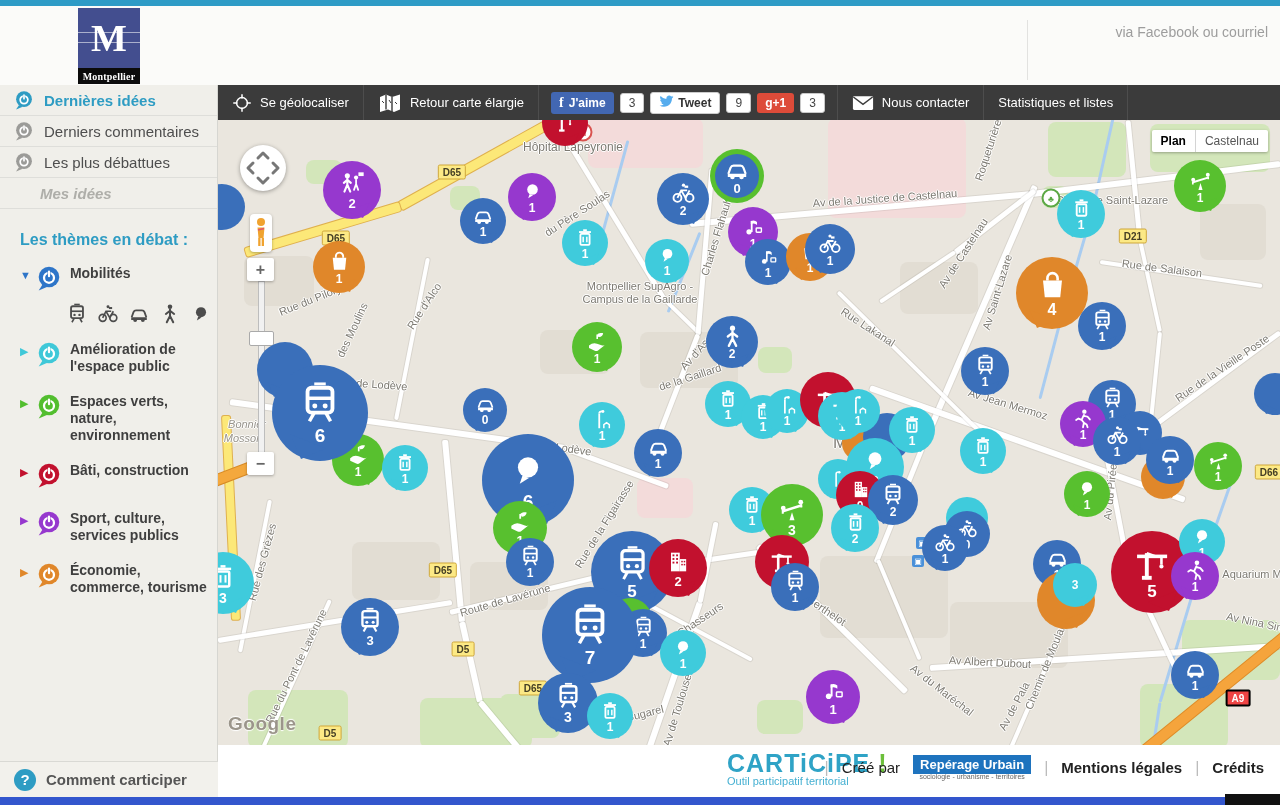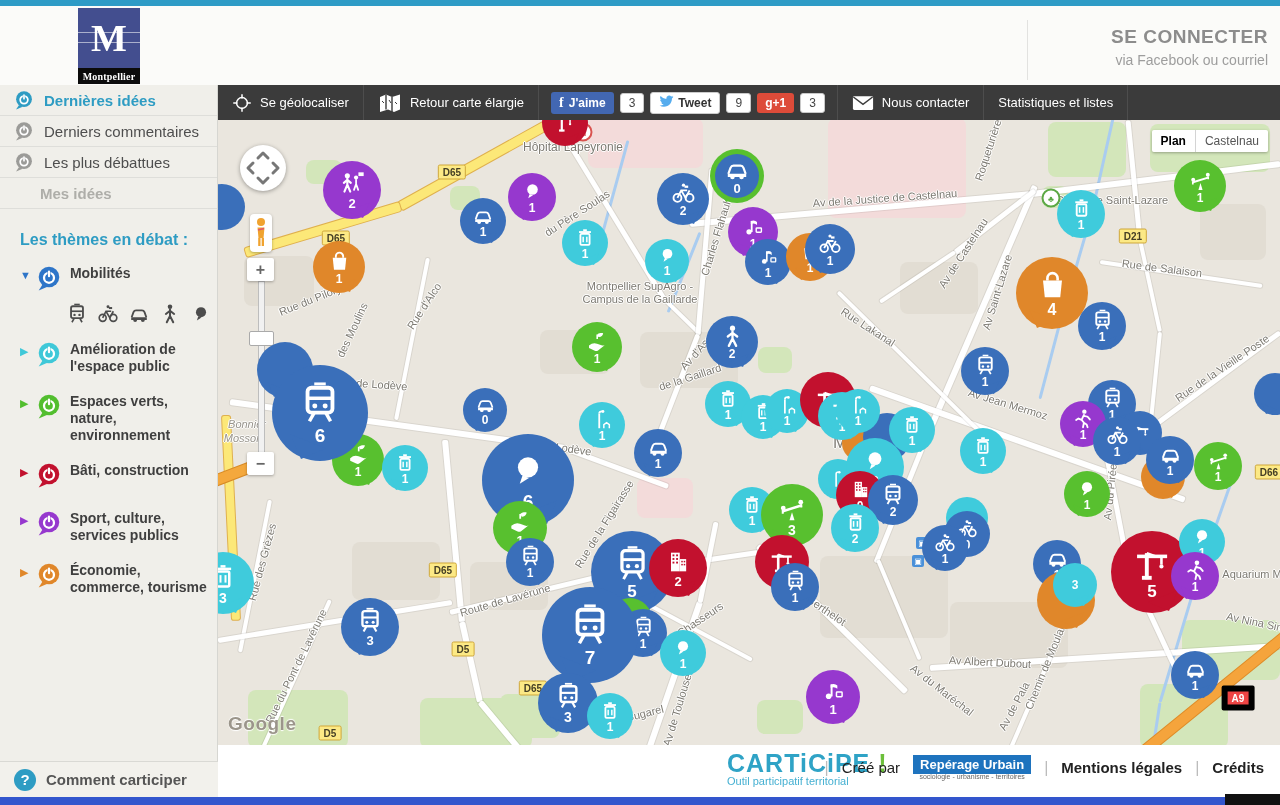--- a/index.html
+++ b/index.html
@@ -15,21 +15,21 @@
   .logo .band{width:62px;height:16px;background:#0b0b0b;color:#fff;font-family:"Liberation Serif",serif;font-size:10px;font-weight:bold;display:flex;align-items:center;justify-content:center;letter-spacing:.2px;}
   .tagline{position:absolute;left:220px;top:30px;font-size:22px;color:#9e9e9e;}
   .login{position:absolute;right:12px;top:14px;text-align:right;width:220px;border-left:1px solid #e2e2e0;padding-left:20px;height:60px;}
   .login .big{font-size:19px;font-weight:bold;color:#8c8c8c;letter-spacing:.5px;margin-top:6px;}
   .login .small{font-size:14px;color:#9d9d9d;margin-top:4px;}
   
   .sidebar{position:absolute;left:0;top:85px;width:218px;height:720px;background:#f0efea;border-right:1px solid #d6d6d1;z-index:70;box-sizing:border-box;}
   .nav-item{height:30px;border-bottom:1px solid #dededa;display:flex;align-items:center;padding-left:14px;font-size:15px;color:#4e4e4e;cursor:pointer;}
   .nav-item.active{color:#2e9cc3;font-weight:bold;}
   .nav-item .bico{margin-right:10px;display:inline-flex;}
-  .my-ideas{height:30px;border-bottom:1px solid #dededa;display:flex;align-items:center;padding-left:40px;font-size:15px;color:#aeaea9;font-weight:bold;}
+  .my-ideas{height:30px;border-bottom:1px solid #dededa;display:flex;align-items:center;padding-left:40px;font-size:15px;color:#aeaea9;font-weight:bold;font-style:italic;}
   .themes-title{margin:22px 0 6px 20px;font-size:16px;font-weight:bold;color:#2e9cc3;}
   .theme-row{display:flex;align-items:flex-start;padding:10px 6px 8px 20px;cursor:pointer;}
   .theme-row .arr{width:14px;font-size:11px;margin-top:4px;}
   .theme-row .bico{margin:0 8px 0 2px;}
   .theme-row .tlabel{font-size:14px;font-weight:bold;color:#3f3f3f;line-height:17px;width:142px;}
   .mob-icons{display:flex;gap:9px;padding:0 0 6px 66px;}
   .mob-icons .mi{display:inline-flex;}
   .help-row{position:absolute;left:0;bottom:8px;width:218px;height:36px;border-top:1px solid #d9d9d4;background:#f2f1ec;display:flex;align-items:center;padding-left:14px;box-sizing:border-box;cursor:pointer;}
   .help-q{width:22px;height:22px;border-radius:50%;background:#2e9cc3;color:#fff;font-weight:bold;font-size:15px;display:flex;align-items:center;justify-content:center;margin-right:10px;}
   .help-row span.txt{font-size:15px;font-weight:bold;color:#555;}
@@ -43,21 +43,21 @@
   .cnt{background:#fff;border:1px solid #c9c9c9;border-radius:3px;color:#444;font-size:12px;padding:2px 8px;}
   .tw-btn{background:#fff;border:1px solid #ccc;border-radius:3px;color:#333;font-size:12px;font-weight:bold;padding:2px 8px;display:flex;align-items:center;gap:4px;cursor:pointer;}
   .gp-btn{background:#dd4b39;border-radius:3px;color:#fff;font-size:12px;font-weight:bold;padding:3px 8px;cursor:pointer;}
   
   .map{position:absolute;left:218px;top:120px;width:1062px;height:625px;background:#eae6de;overflow:hidden;z-index:10;}
   .lbl{position:absolute;color:#7d7a72;font-size:11px;white-space:nowrap;z-index:5;text-shadow:0 1px 0 #fff,0 -1px 0 #fff,1px 0 0 #fff,-1px 0 0 #fff;transform:translate(-50%,-50%);}
   .lbl.city{font-size:17px;color:#85817a;letter-spacing:1px;}
   .lbl.area{color:#98948c;font-style:italic;}
   .badge{position:absolute;z-index:6;transform:translate(-50%,-50%);font-size:10px;font-weight:bold;padding:1px 4px;border-radius:2px;}
   .badge.y{background:#fce985;border:1px solid #cfa73b;color:#453f25;}
-  .badge.r{background:#ef4444;border:6px solid #000000;color:#fff;}
+  .badge.r{background:#ef4444;border:2px solid #000000;color:#fff;}
   .poi{position:absolute;z-index:6;transform:translate(-50%,-50%);display:flex;align-items:center;justify-content:center;}
   .poi.h{width:15px;height:15px;border-radius:50%;background:#fff;border:2px solid #d9534f;color:#d9534f;font-size:9px;font-weight:bold;}
   .poi.park{width:15px;height:15px;border-radius:50%;background:#fff;border:2px solid #5ca845;color:#5ca845;font-size:9px;}
   .poi.transit{width:12px;height:12px;border-radius:2px;background:#4a90d9;color:#fff;font-size:8px;}
   .marker{position:absolute;border-radius:50%;display:flex;flex-direction:column;align-items:center;justify-content:center;cursor:pointer;}
   .marker .tail{position:absolute;width:0;height:0;border-style:solid;border-color:transparent;}
   .marker .mcount{color:#fff;font-weight:bold;line-height:1;margin-top:-1px;text-align:center;position:relative;}
   .marker .micon{position:relative;display:flex;align-items:center;justify-content:center;}
   .marker .inner{position:absolute;border-radius:50%;}
   
@@ -101,21 +101,20 @@
   <div class="header">
     <div class="logo">
       <div class="sq">
         <div class="hl" style="top:24px;"></div>
           <div class="hl" style="top:34px;"></div>
         <span>M</span>
       </div>
       <div class="band">Montpellier</div>
     </div>
     <div class="login">
-      <div class="big">SE CONNECTER</div>
       <div class="small">via Facebook ou courriel</div>
     </div>
   </div>
 
   <div class="sidebar">
     <div id="nav-list">
         <div class="nav-item active">
           <span class="bico">
             <svg width="20" height="20" viewBox="0 0 24 24">
               <circle cx="12" cy="11" r="9.5" fill="#2e9cc3"></circle>

